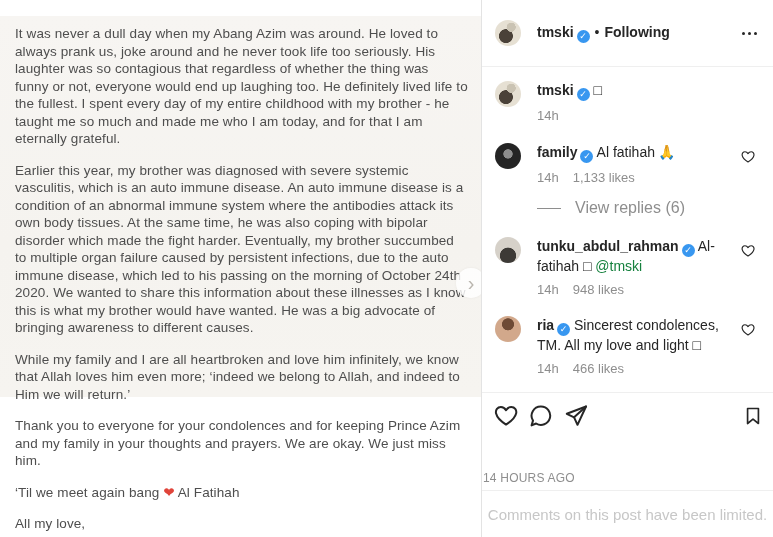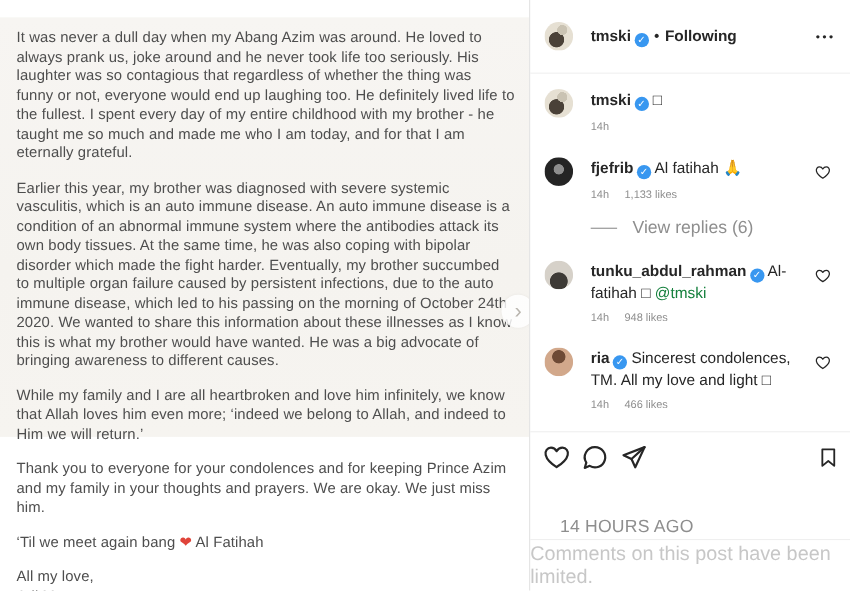--- a/index.html
+++ b/index.html
@@ -67,45 +67,45 @@
   }
   .panel-header .title { margin-left: 16px; font-weight: bold; }
   .hdr-dot { margin: 0 5px; font-weight: normal; }
   .hdr-following { font-weight: 600; cursor: pointer; }
   .more-btn { margin-left: auto; display: flex; gap: 3px; background: none; border: none; cursor: pointer; padding: 6px 2px; }
   .more-btn i { width: 3px; height: 3px; border-radius: 50%; background: #262626; display: block; }
 
   .row { position: absolute; left: 13px; width: 260px; }
   .row .avatar { position: absolute; left: 0; top: 0; }
   .row .content { margin-left: 42px; margin-right: 22px; line-height: 18px; }
-  .meta { margin-top: 6px; font-size: 10px; color: #8e8e8e; }
+  .meta { margin-top: 6px; font-size: 13px; color: #8e8e8e; }
   .meta .likes { margin-left: 14px; cursor: pointer; }
   .view-replies { margin-top: 12px; font-size: 16px; color: #8e8e8e; cursor: pointer; }
   .view-replies .dash { display: inline-block; width: 24px; height: 1px; background: #8e8e8e; vertical-align: 4px; margin-right: 14px; }
   .like-btn { position: absolute; right: 0; top: 7px; background: none; border: none; padding: 0; cursor: pointer; }
   .mention { color: #15803d; cursor: pointer; }
 
   .hr { position: absolute; left: 0; right: 0; height: 1px; background: #efefef; }
 
   .actions { position: absolute; top: 400px; left: 12px; right: 10px; height: 34px; }
   .act-btn { background: none; border: none; padding: 0; cursor: pointer; position: absolute; top: 4px; }
   .act-heart { left: 0; }
   .act-comment { left: 35px; }
   .act-share { left: 70px; }
   .act-save { right: 0; }
 
   .liked-by { position: absolute; top: 431px; left: 12px; right: 12px; line-height: 18px; }
   .liked-by .avatar { position: absolute; left: 0; top: 3px; }
   .liked-by .txt { margin-left: 21px; }
-  .timestamp { position: absolute; top: 471px; left: 27px; font-size: 16px; color: #8e8e8e; letter-spacing: 0.2px; }
+  .timestamp { position: absolute; top: 471px; left: 1px; font-size: 12px; color: #8e8e8e; letter-spacing: 0.2px; }
 
   .footer-notice {
     position: absolute; top: 491px; left: 0; right: 0; bottom: 0;
     display: flex; align-items: center; justify-content: center;
-    color: #c7c7c7; font-size: 18px;
+    color: #c7c7c7; font-size: 15px;
   }
 
   svg.icon { display: block; }
 </style>
 </head>
 <body>
 
 <div class="stage">
 
   <div class="post-media">
@@ -159,21 +159,21 @@
       <div class="content">
         <span class="uname">tmski</span><span class="badge">✓</span>
         <span>□</span>
         <div class="meta"><span>14h</span></div>
       </div>
     </div>
 
     <div class="row" style="top:143px;">
       <div class="avatar av26 avatar-fjefrib"></div>
       <div class="content">
-        <span class="uname">fjefrib</span><span class="badge">✓</span>
+        <span class="uname">family</span><span class="badge">✓</span>
         <span>Al fatihah 🙏</span>
         <div class="meta"><span>14h</span><span class="likes">1,133 likes</span></div>
         <div class="view-replies"><span class="dash"></span><span>View replies (6)</span></div>
       </div>
       <button class="like-btn">
         <svg class="icon" width="14" height="14" viewBox="0 0 24 24" fill="none" stroke="#262626" stroke-width="2" stroke-linecap="round" stroke-linejoin="round">
             <path d="M12 20.6S3.4 15.2 2.1 9.6C1.2 5.9 3.6 3 6.9 3c2.1 0 3.9 1.1 5.1 3.2C13.3 4.1 15.2 3 17.3 3c3.3 0 5.7 2.9 4.8 6.6-1.3 5.6-10.1 11-10.1 11z"></path>
           </svg>
       </button>
     </div>

